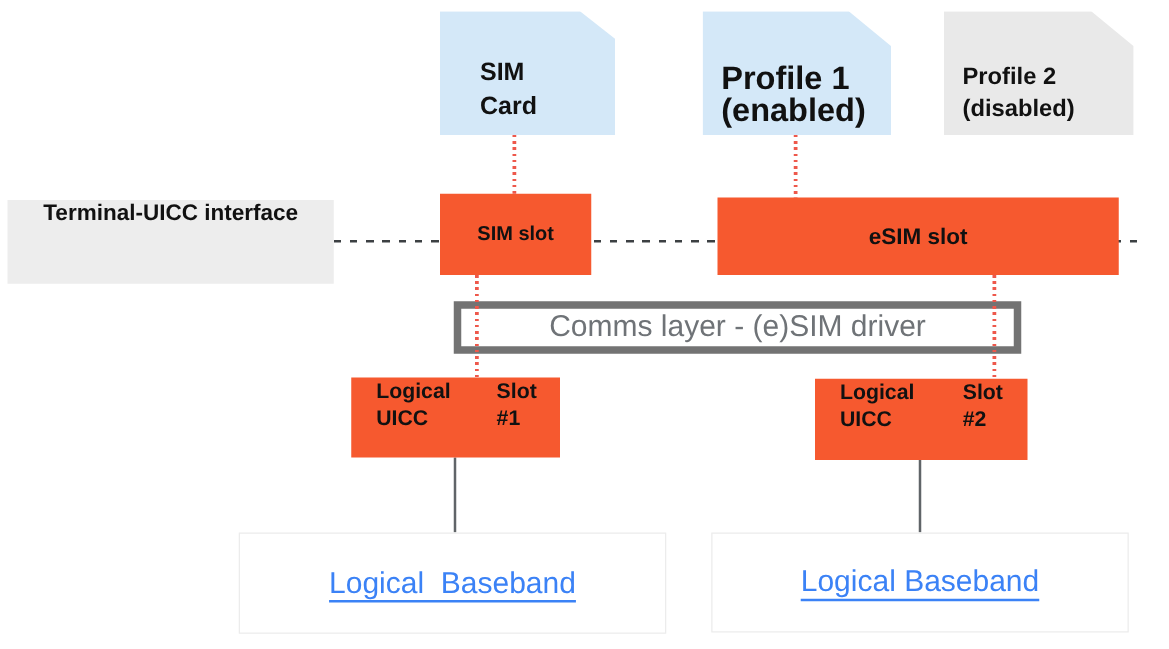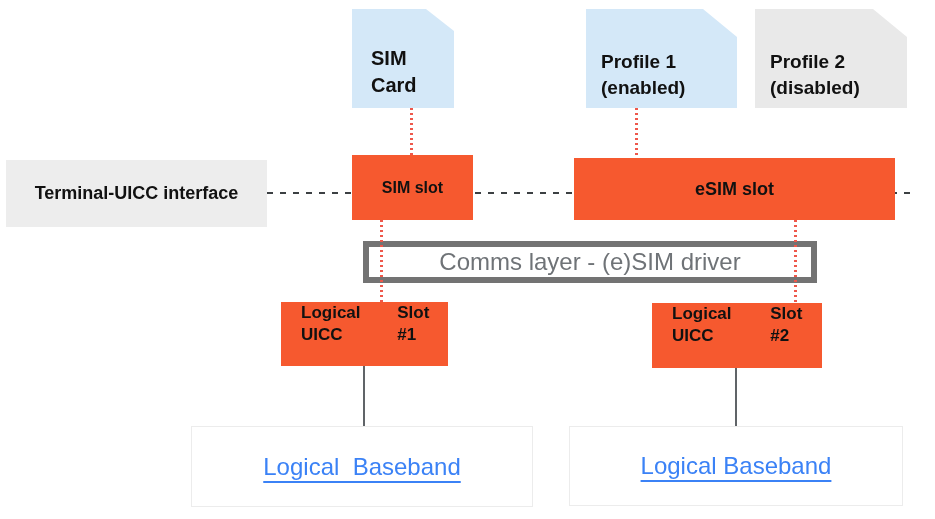--- a/index.html
+++ b/index.html
@@ -20,29 +20,29 @@
     align-items: flex-start;
     font-weight: bold;
     color: #111;
     z-index: 2;
   }
   .card .line { display: block; }
   .card-blue { background: #D4E8F8; }
   .card-gray { background: #E9E9E9; }
   .cut-sim   { clip-path: polygon(0 0, calc(100% - 28px) 0, 100% 22px, 100% 100%, 0 100%); }
   .cut-prof  { clip-path: polygon(0 0, calc(100% - 34px) 0, 100% 28px, 100% 100%, 0 100%); }
-  #sim-card      { left: 352px; top: 9px;  width: 102px; height: 99px; font-size: 20px; line-height: 27px; padding: 36px 0 0 19px; }
-  #profile1-card { left: 562px; top: 9px;  width: 151px; height: 99px; font-size: 19px; line-height: 26px; padding: 40px 0 0 15px; margin-left: 24px; }
+  #sim-card      { left: 352px; top: 9px;  width: 140px; height: 99px; font-size: 20px; line-height: 27px; padding: 36px 0 0 32px; }
+  #profile1-card { left: 562px; top: 9px;  width: 151px; height: 99px; font-size: 26px; line-height: 26px; padding: 40px 0 0 15px; }
   #profile2-card { left: 755px; top: 9px;  width: 152px; height: 99px; font-size: 19px; line-height: 26px; padding: 40px 0 0 15px; }
 
   
   #terminal-box {
     left: 6px; top: 160px; width: 261px; height: 67px;
     background: #EDEDED;
-    display: flex; align-items: center; justify-content: center;
+    display: flex; justify-content: center;
     font-weight: bold; font-size: 18px; color: #111;
     z-index: 1;
   }
 
   
   #dash-line {
     left: 267px; top: 192px; width: 645px; height: 2px;
     background: repeating-linear-gradient(to right, #3C4043 0 6px, transparent 6px 13px);
     z-index: 0;
   }

